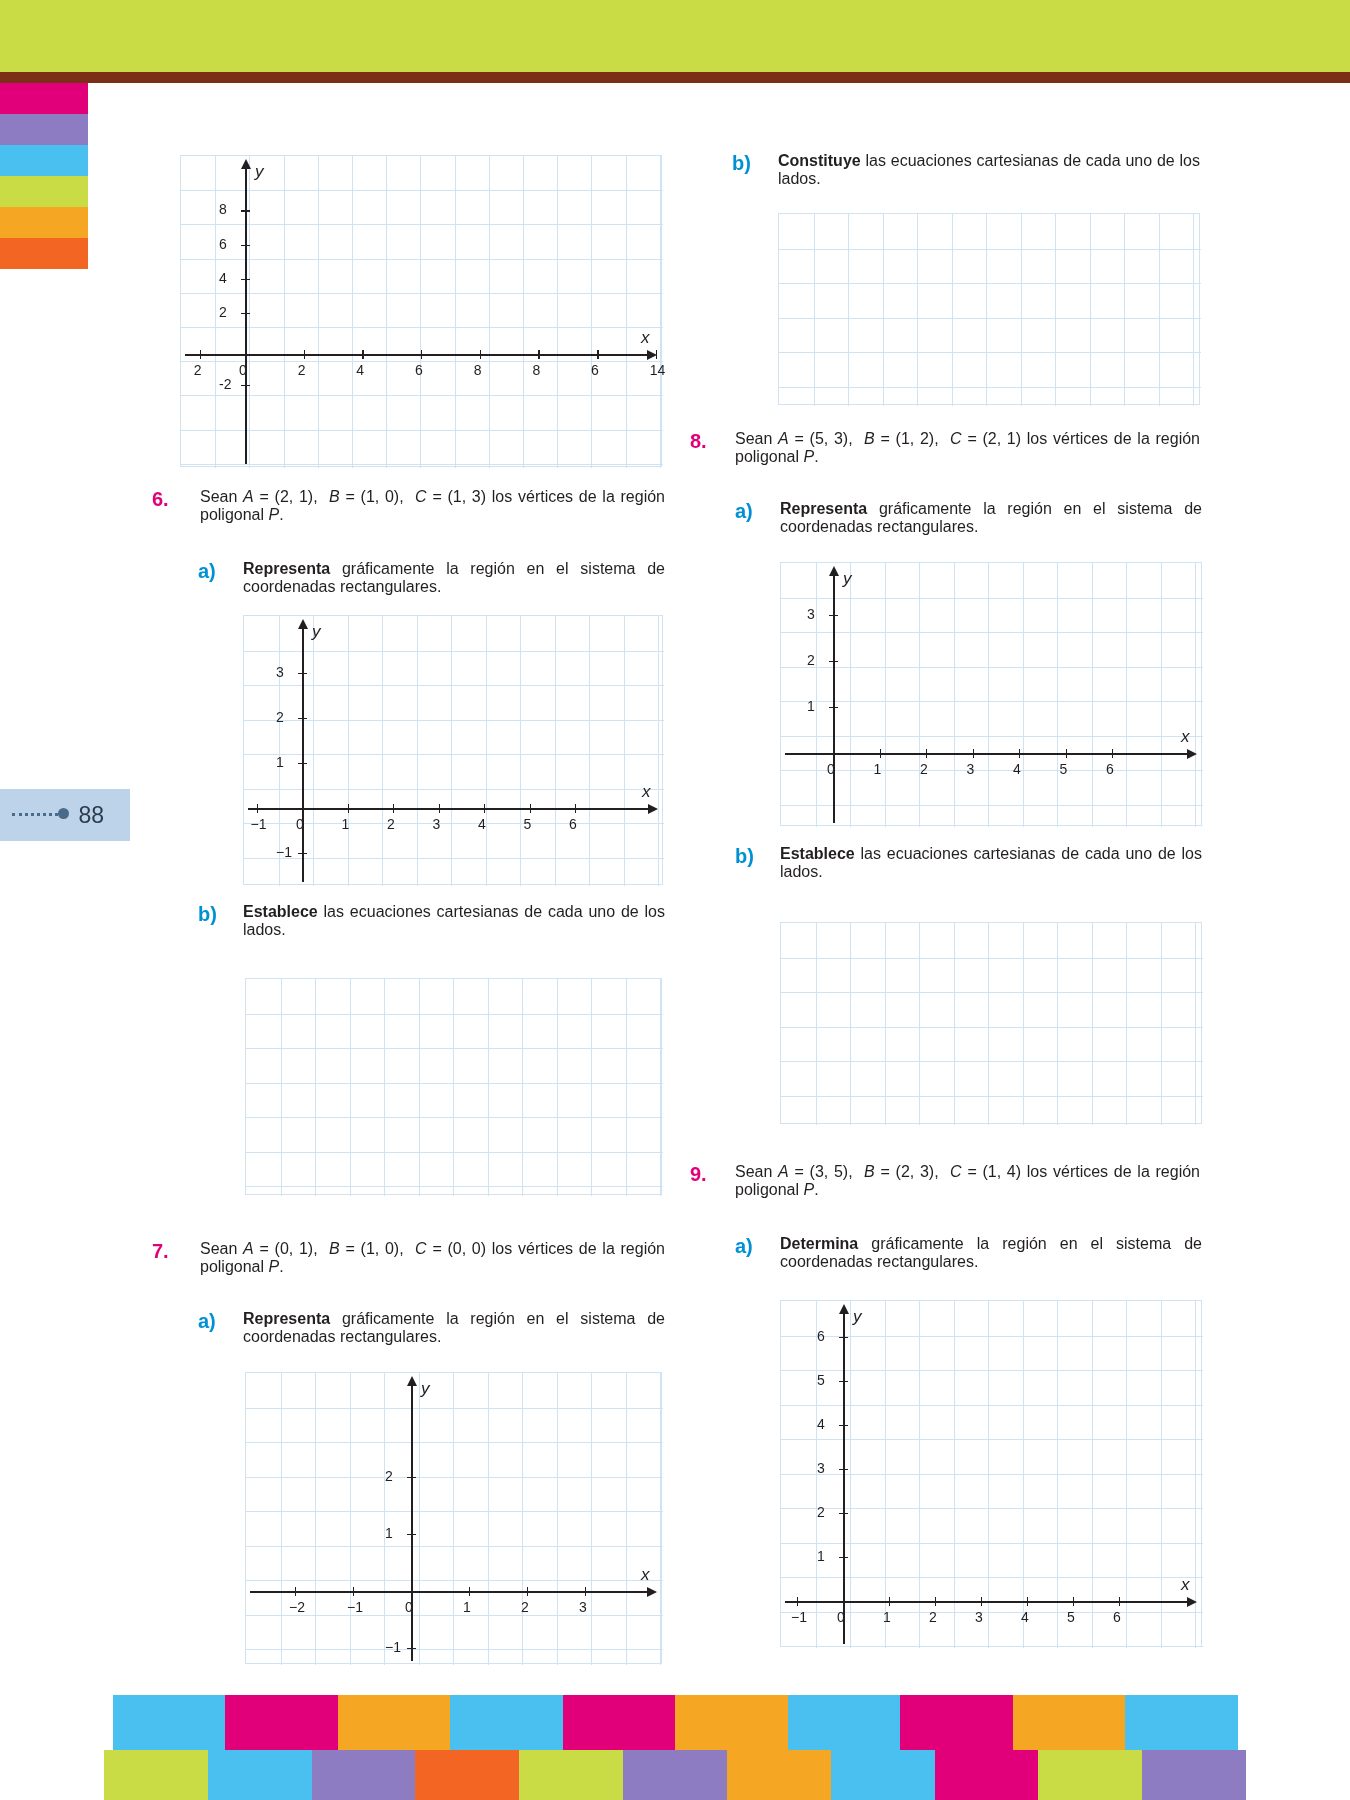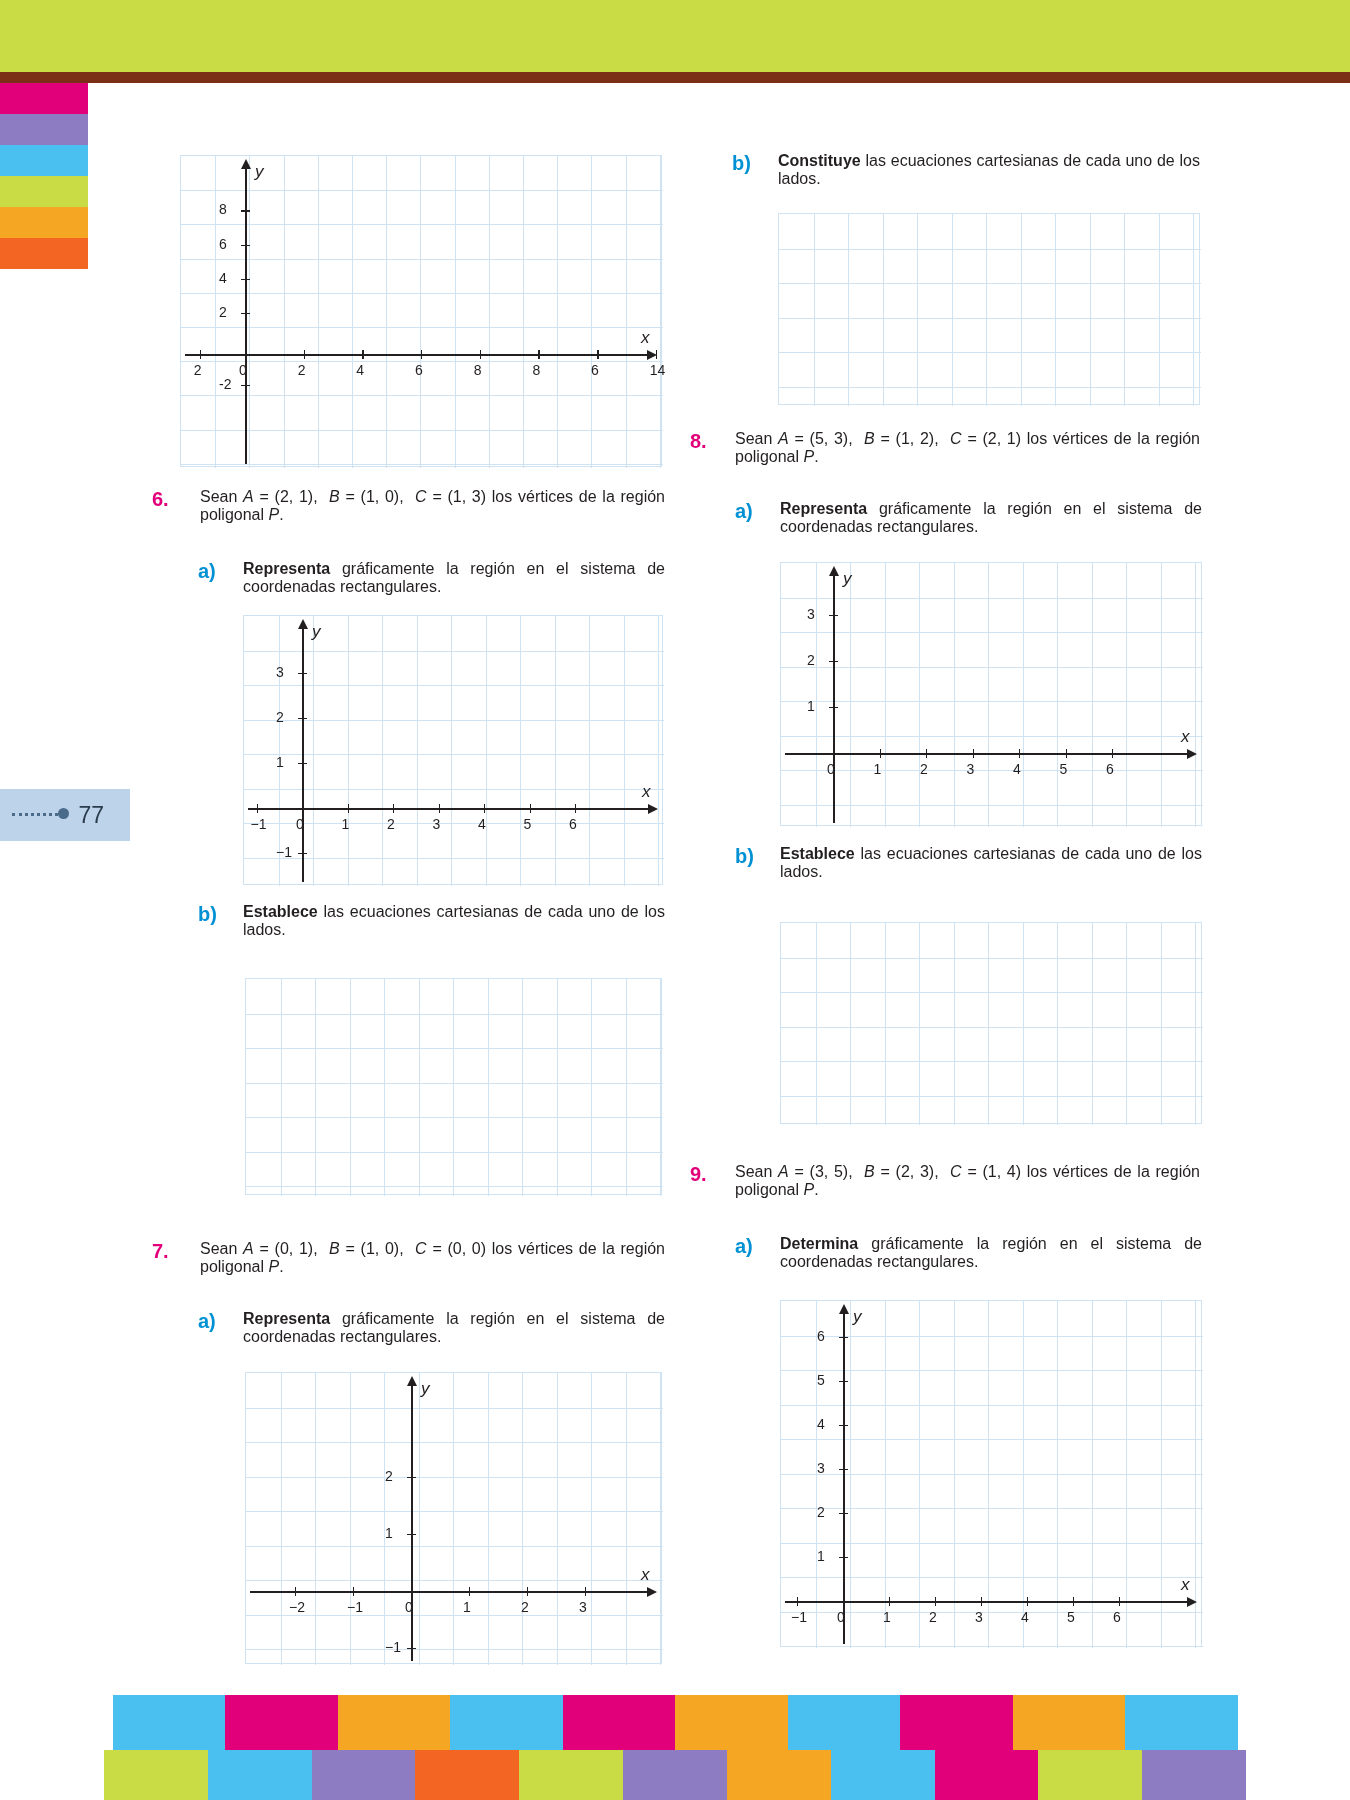--- a/index.html
+++ b/index.html
@@ -60,21 +60,21 @@
     <div style="background: rgb(142, 124, 195);"></div>
     <div style="background: rgb(73, 192, 240);"></div>
     <div style="background: rgb(201, 219, 69);"></div>
     <div style="background: rgb(245, 166, 35);"></div>
     <div style="background: rgb(242, 101, 34);"></div>
   </div>
 
 <div class="page-tab">
   <div class="dots"></div>
   <div class="bullet"></div>
-  <div class="num">77</div>
+  <div class="num">88</div>
 </div>
 
 <div class="bottom-wrap">
   <div class="bottom-row top" id="bottom-top">
       <div style="background: rgb(255, 255, 255); flex: 1 1 0px;"></div>
       <div style="background: rgb(73, 192, 240); flex: 1 1 0px;"></div>
       <div style="background: rgb(226, 0, 122); flex: 1 1 0px;"></div>
       <div style="background: rgb(245, 166, 35); flex: 1 1 0px;"></div>
       <div style="background: rgb(73, 192, 240); flex: 1 1 0px;"></div>
       <div style="background: rgb(226, 0, 122); flex: 1 1 0px;"></div>

